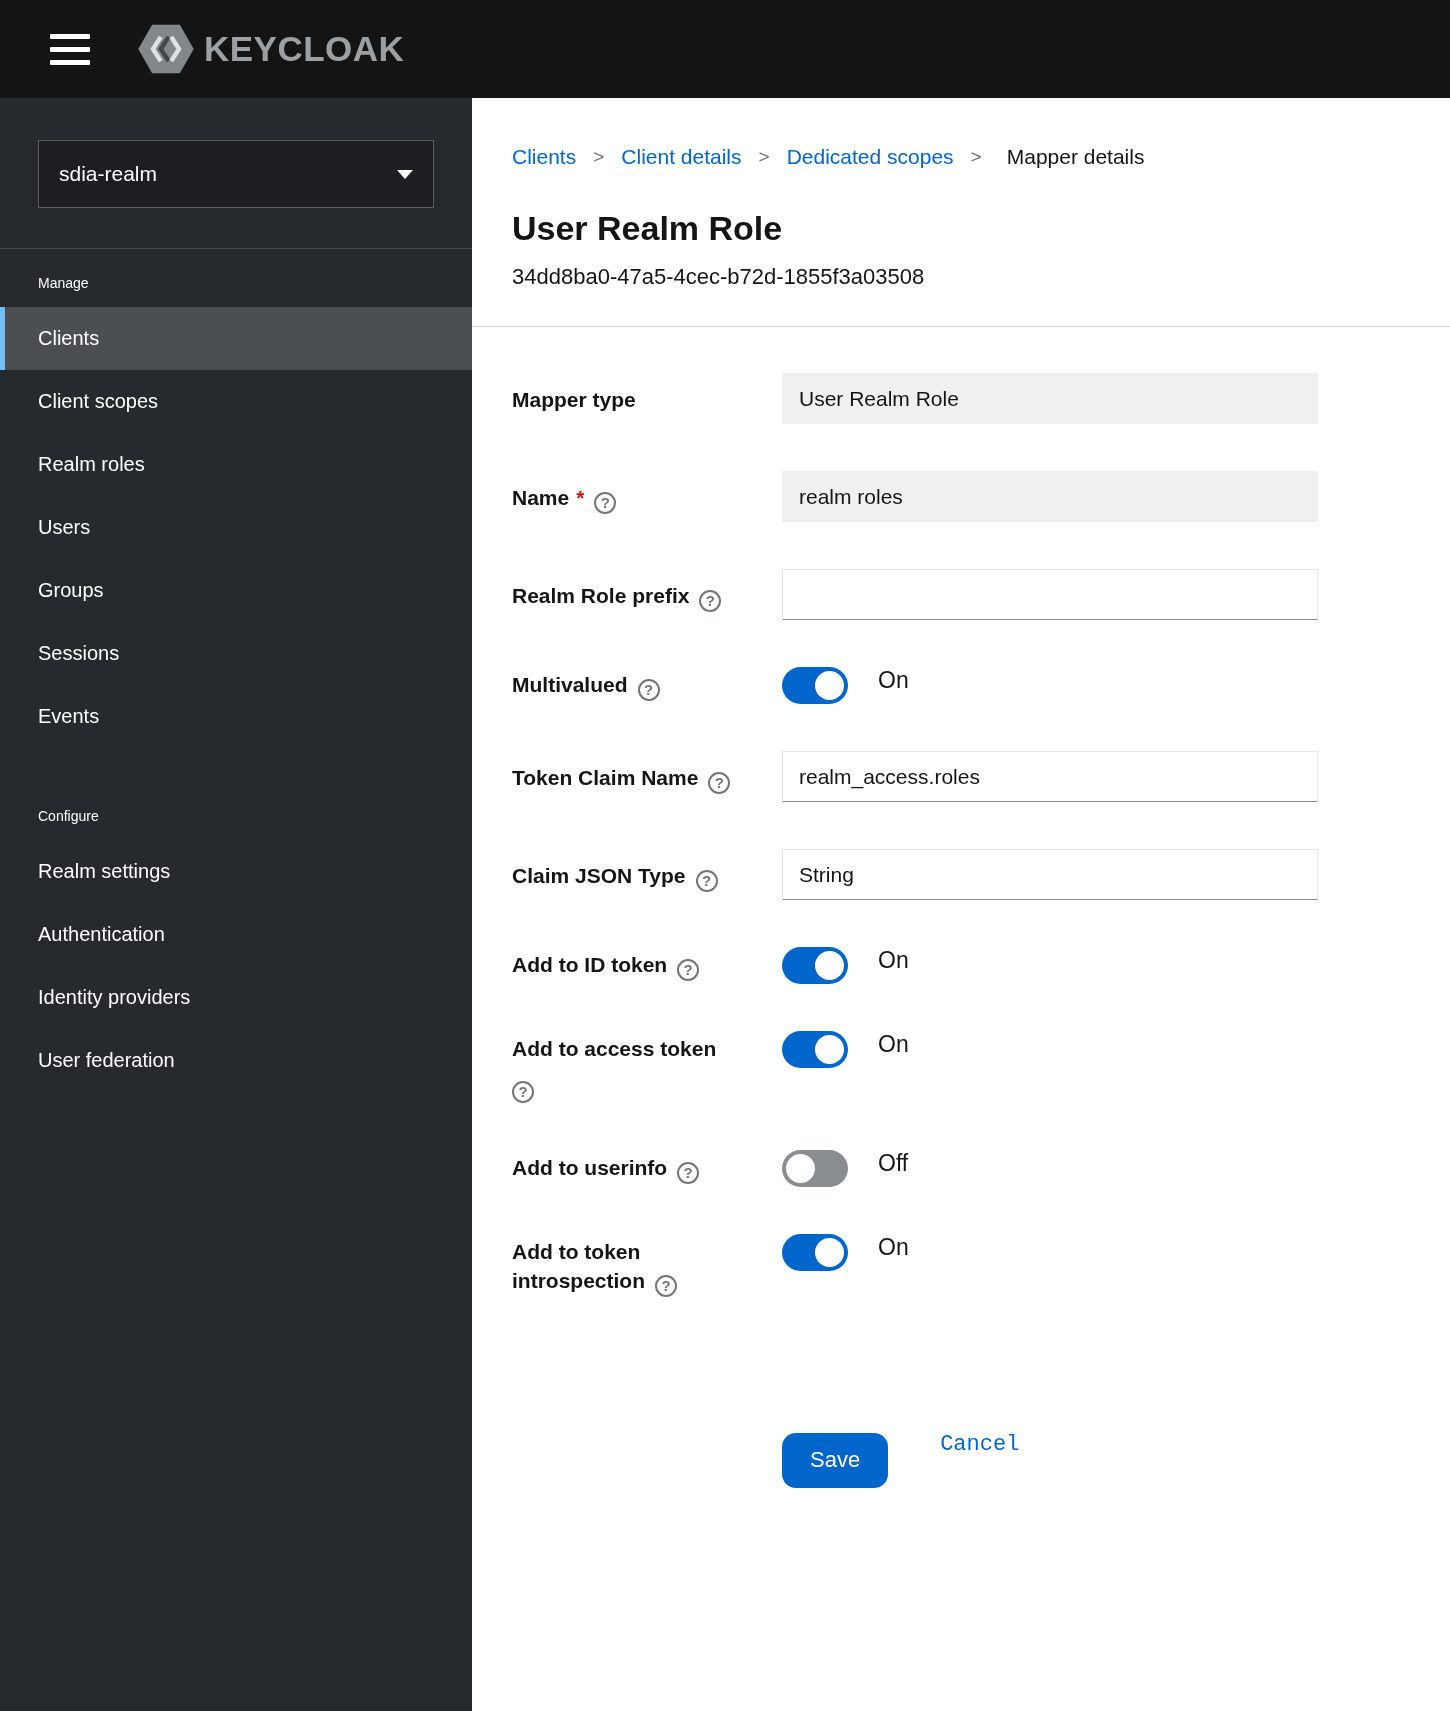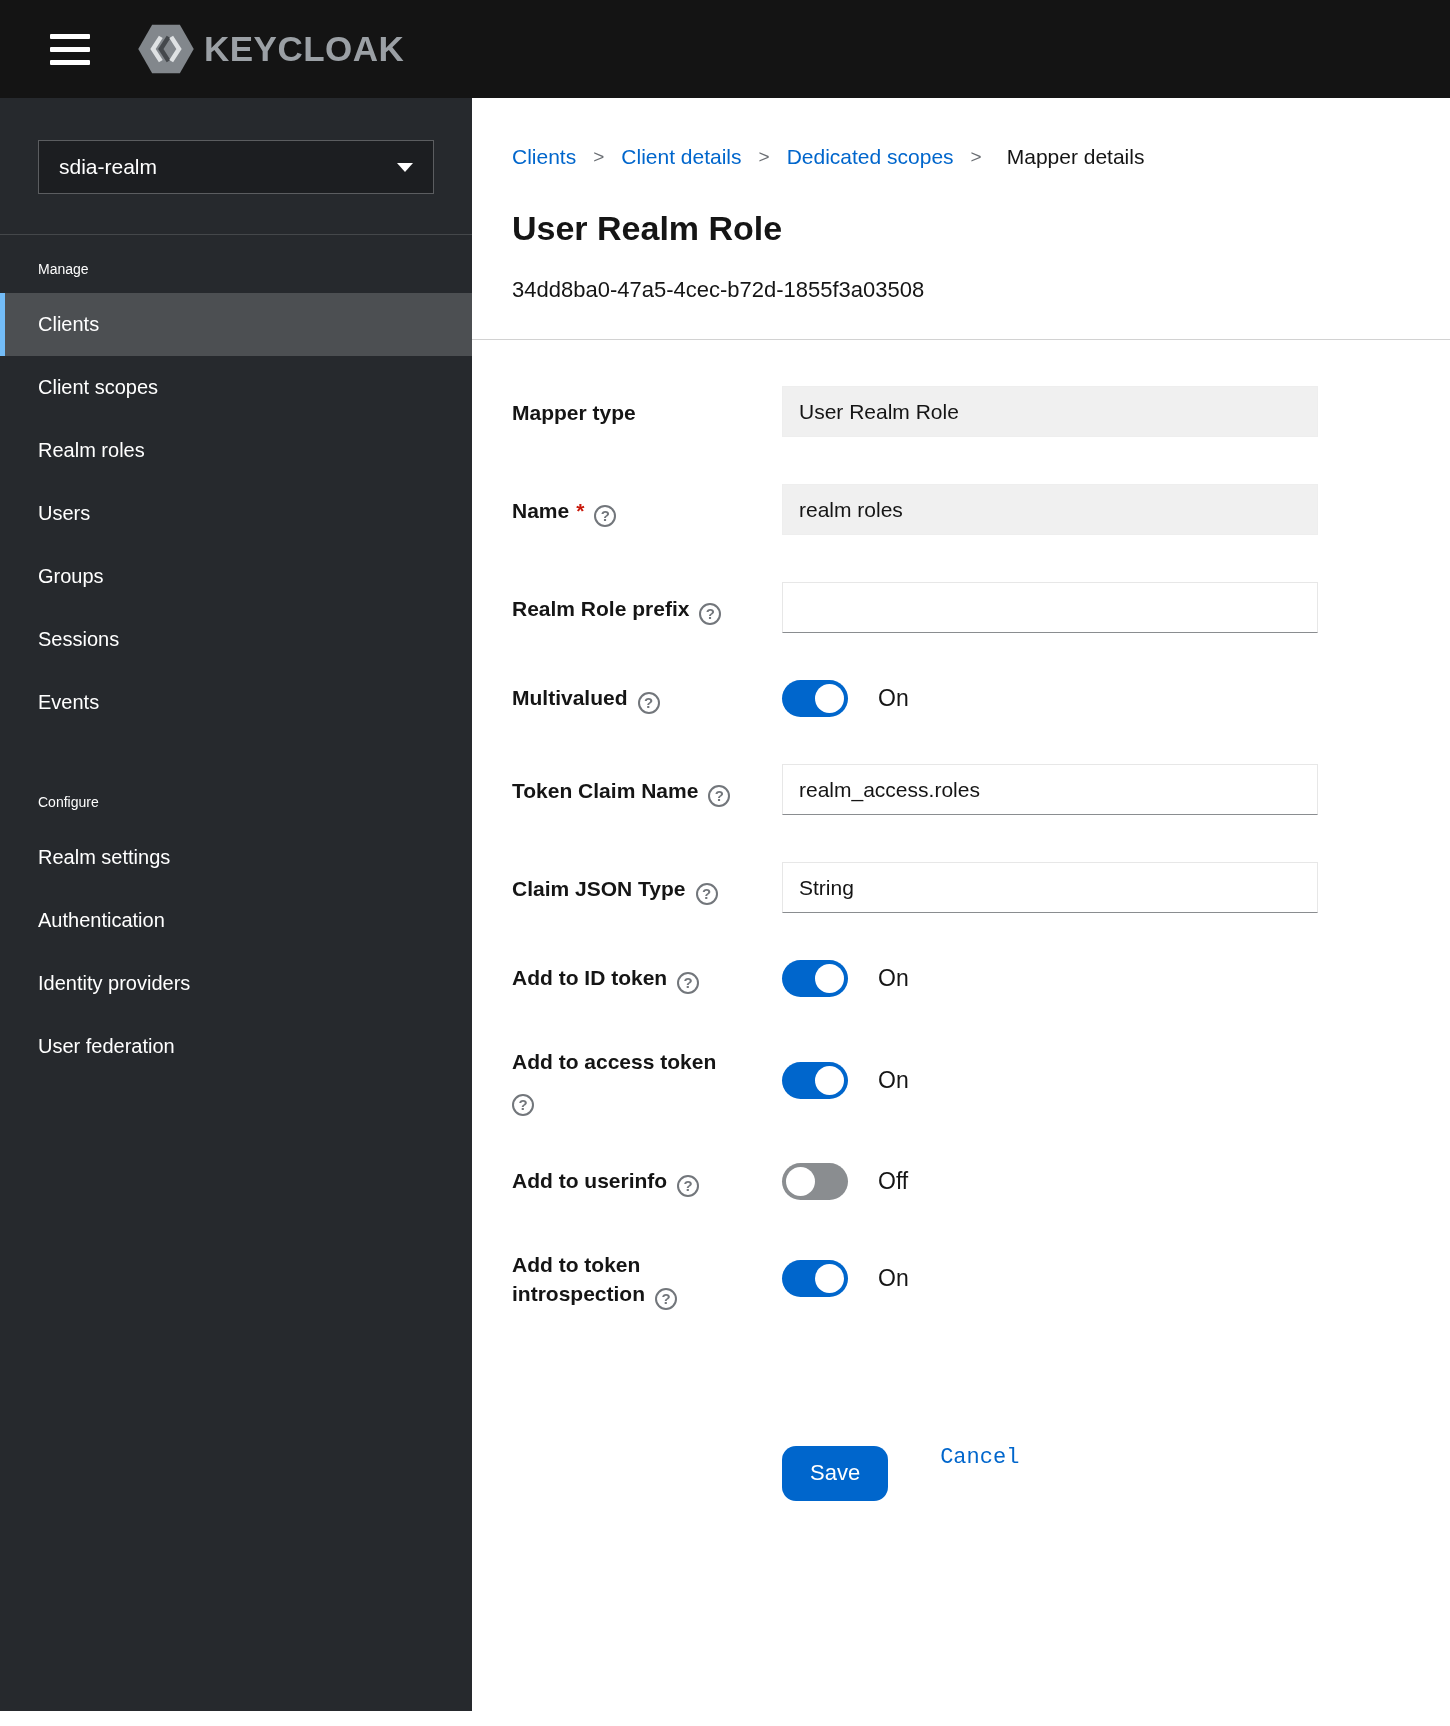--- a/index.html
+++ b/index.html
@@ -28,21 +28,21 @@
     font-size: 35px; font-weight: 700; color: #9ba0a5; letter-spacing: 0.5px;
   }
 
   
   .layout { display: flex; height: 1613px; }
 
   
   .sidebar { width: 472px; flex-shrink: 0; background: #26292d; }
   .realm-block { padding: 42px 38px 40px 38px; border-bottom: 1px solid rgba(255,255,255,0.14); }
   .realm-selector {
-    height: 54px; border: 1px solid #5b5d60; background: #1c1e21; color: #fff;
+    height: 68px; border: 1px solid #5b5d60; background: #1c1e21; color: #fff;
     display: flex; align-items: center; justify-content: space-between;
     padding: 0 20px; font-size: 21px; cursor: pointer;
   }
   .caret-down {
     width: 0; height: 0;
     border-left: 8px solid transparent; border-right: 8px solid transparent;
     border-top: 9px solid #ffffff;
   }
   .nav-section-title { color: #fdfdfd; font-size: 14px; padding: 26px 0 16px 38px; }
   .nav-section-title.configure { padding-top: 60px; }
@@ -54,21 +54,21 @@
     background: #4c4f52; border-left: 5px solid #73bcf7; padding-left: 33px;
   }
 
   
   .content { flex: 1; padding: 0 132px 0 40px; background: #fff; }
   .breadcrumb { padding-top: 47px; font-size: 21px; display: flex; align-items: center; flex-wrap: wrap; }
   .crumb-link { color: #0066cc; text-decoration: none; cursor: pointer; }
   .crumb-sep { color: #6a6e73; margin: 0 17px; font-size: 19px; }
   .crumb-current { color: #151515; margin-left: 8px; }
   .page-title { font-size: 34px; font-weight: 700; color: #151515; margin-top: 40px; }
-  .subtitle { font-size: 22px; color: #151515; margin-top: 29px; }
+  .subtitle { font-size: 22px; color: #151515; margin-top: 16px; }
   .divider { border: 0; border-top: 1px solid #d2d2d2; margin: 36px -132px 0 -40px; }
 
   
   .mapper-form { margin-top: 46px; }
   .row { display: flex; margin-bottom: 47px; }
   .label-col {
     width: 270px; flex-shrink: 0; padding: 13px 30px 0 0;
     font-weight: 700; font-size: 21px; line-height: 1.35; color: #151515;
   }
   .row.switch-row-wrap .label-col { padding-top: 4px; }
@@ -83,21 +83,21 @@
 
   .help {
     display: inline-block; width: 22px; height: 22px; border: 2px solid #72767b;
     border-radius: 50%; color: #72767b; font-size: 15px; font-weight: 700;
     line-height: 18px; text-align: center; margin-left: 10px;
     vertical-align: -3px; cursor: pointer;
   }
   .help.help-block { display: block; margin: 18px 0 0 0; }
   .req { color: #c9190b; margin-left: 7px; }
 
-  .switch-wrap { display: flex; align-items: center; gap: 30px; }
+  .switch-wrap { display: flex; gap: 30px; }
   .switch {
     position: relative; width: 66px; height: 37px; border-radius: 19px;
     display: inline-block; cursor: pointer; flex-shrink: 0;
   }
   .switch.on { background: #0066cc; }
   .switch.off { background: #8a8d90; }
   .switch .knob {
     position: absolute; top: 4px; width: 29px; height: 29px;
     border-radius: 50%; background: #fff;
   }

